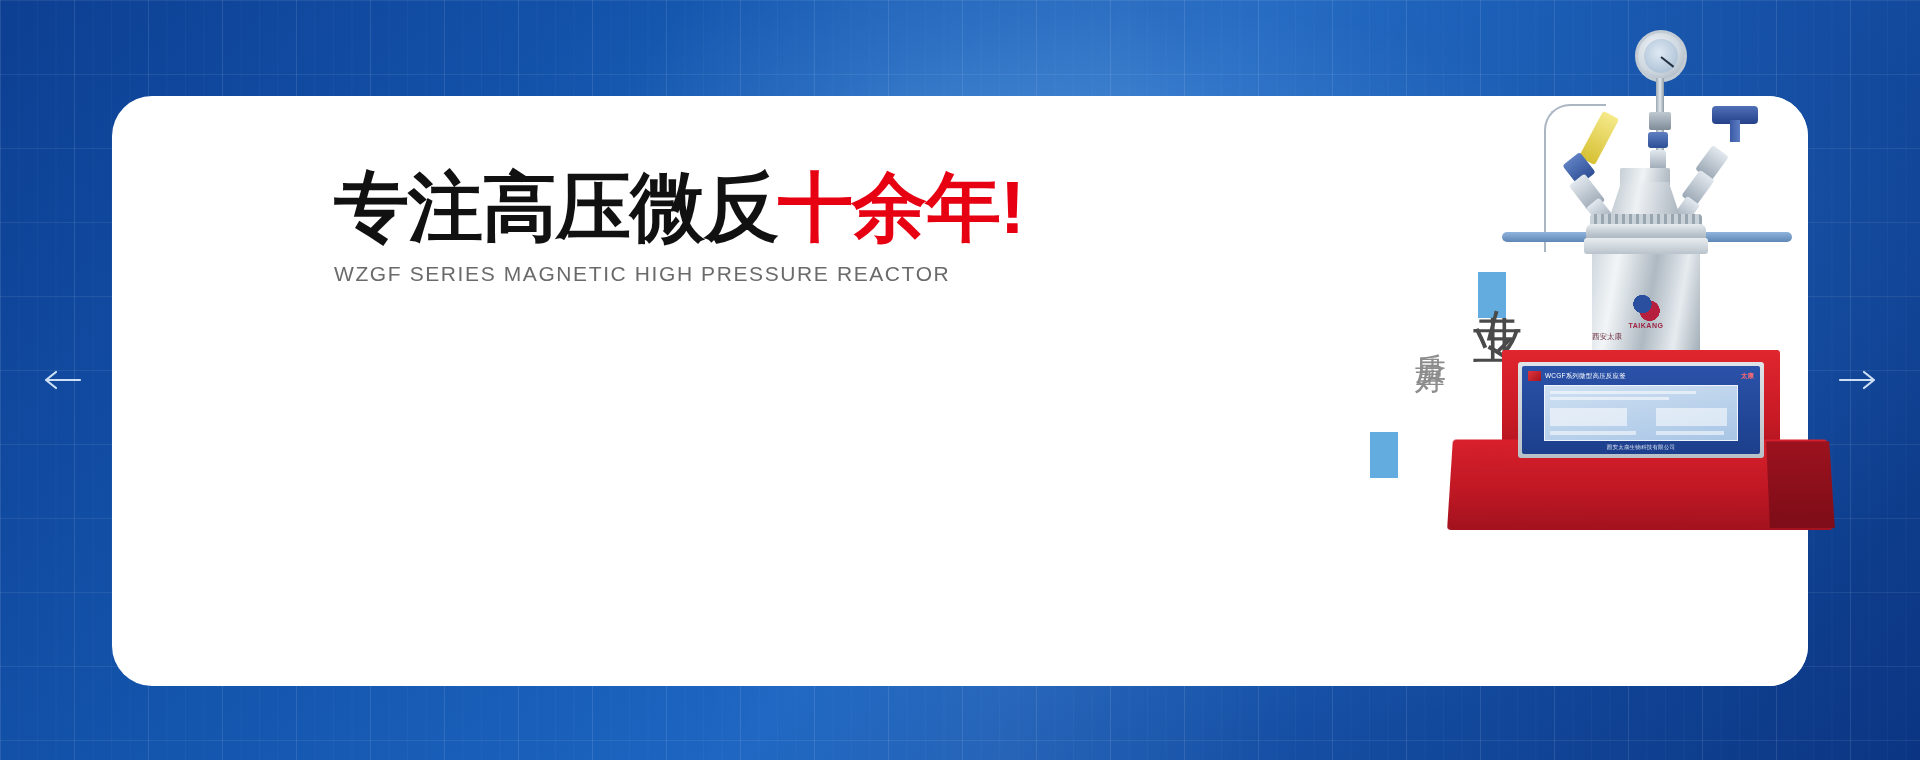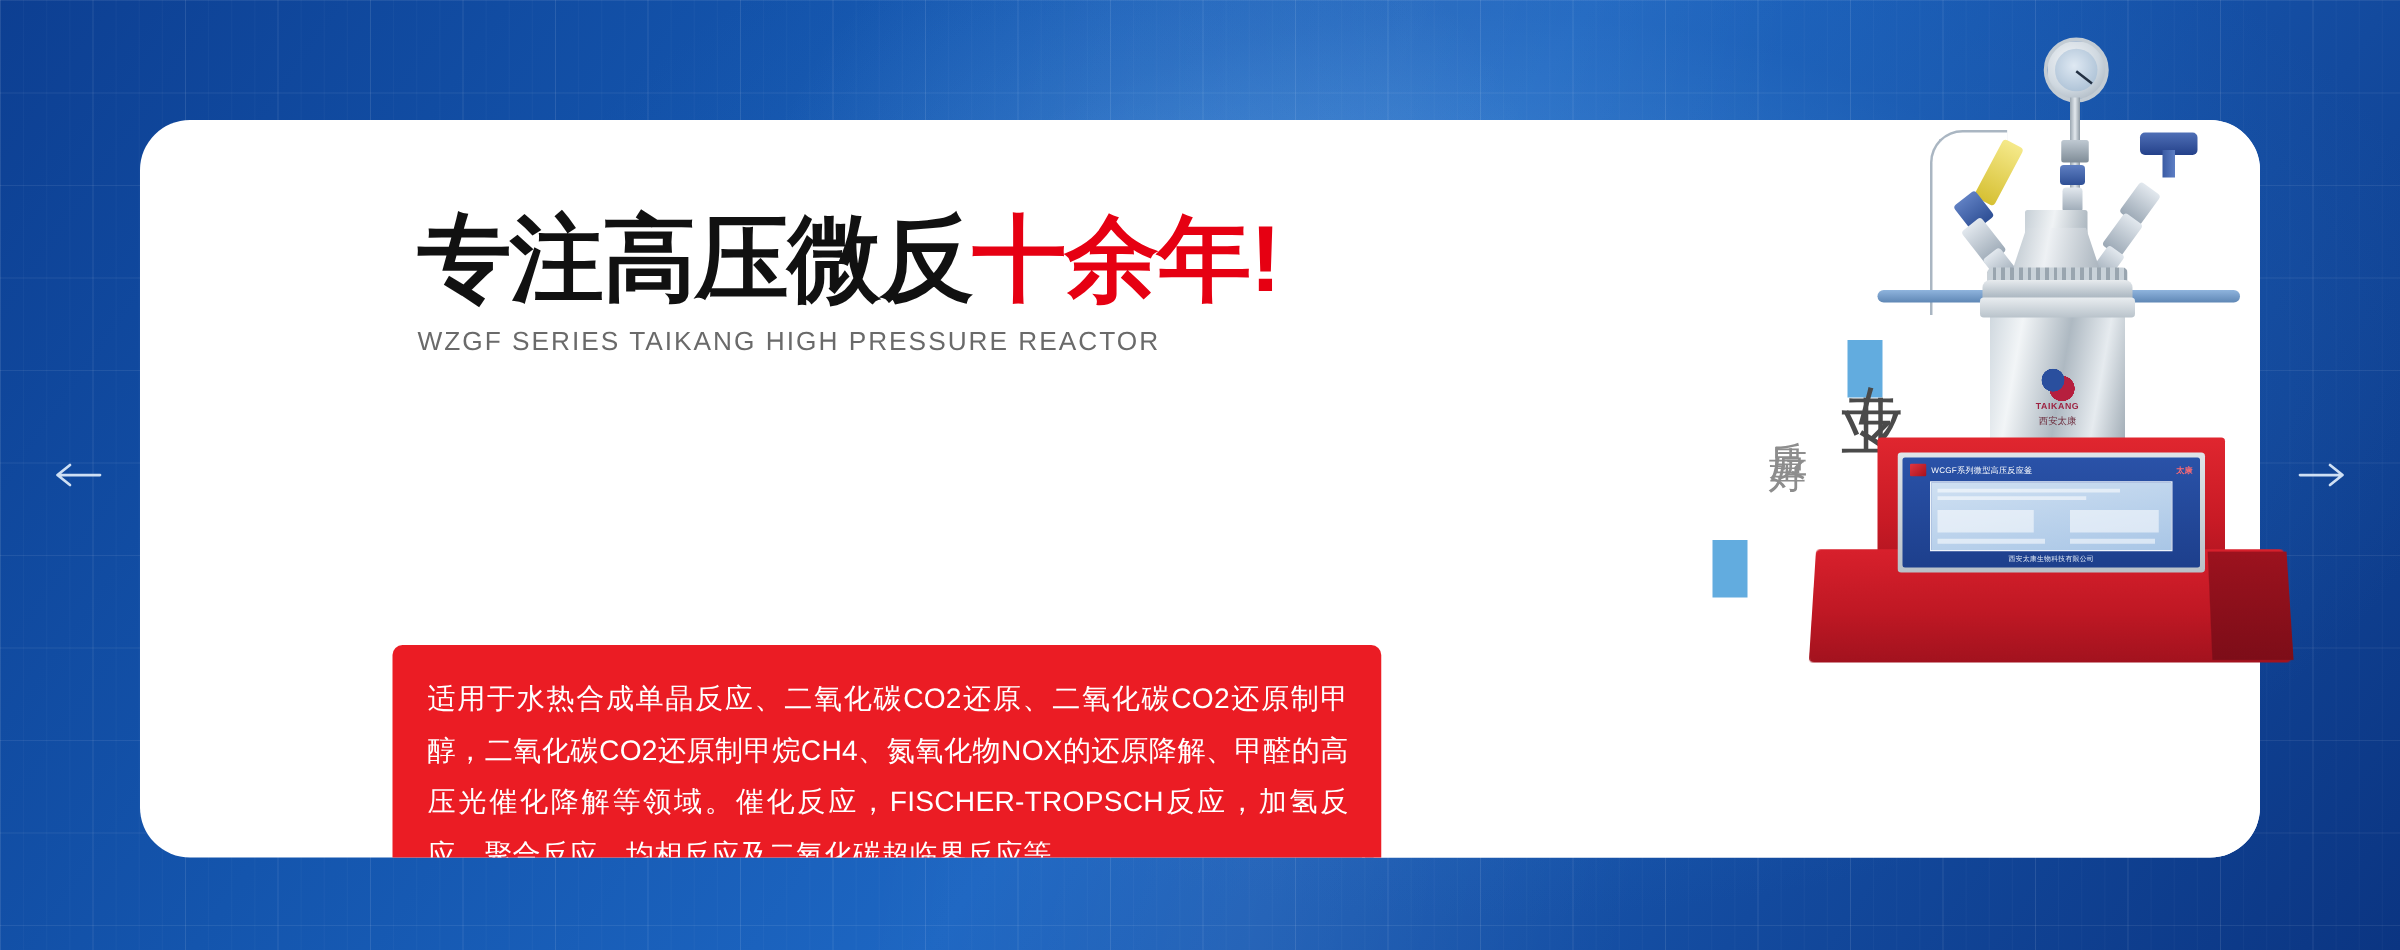--- a/index.html
+++ b/index.html
@@ -189,21 +189,21 @@
     content:""; position:absolute; left:-8px; top:-4px; width:124px; height:16px;
     background:linear-gradient(180deg,#e9edf0,#b9c3cb); border-radius:3px;
   }
   .vessel-logo {
     position:absolute; left:50%; top:52px; transform:translateX(-50%);
     width:30px; height:28px;
     background:radial-gradient(circle at 38% 36%, #2a4f9e 0 35%, transparent 36%),
                radial-gradient(circle at 62% 60%, #b61f3e 0 40%, transparent 41%);
   }
   .vessel-txt1 { position:absolute; left:0; right:0; top:80px; text-align:center; font-size:7px; color:#9d2140; font-weight:bold; letter-spacing:.5px;}
-  .vessel-txt2 { position:absolute; left:0; right:0; top:90px; text-align:center; font-size:7.5px; color:#6c2b3c; }
+  .vessel-txt2 { position:absolute; left:0; right:0; top:90px; font-size:7.5px; color:#6c2b3c; }
   .vessel-slot { position:absolute; left:28px; bottom:2px; width:52px; height:7px; border:1px solid #c3ccd4; border-radius:3px; }
 
   .collar-ring {
     position:absolute; left:146px; top:204px; width:120px; height:26px;
     background:linear-gradient(180deg,#e7ebee 0%,#b4bfc8 45%,#8b97a1 100%);
     border-radius:6px;
   }
   .collar-teeth {
     position:absolute; left:150px; top:194px; width:112px; height:16px;
     background:repeating-linear-gradient(90deg,#c9d2d9 0 4px,#99a5af 4px 7px);
@@ -290,26 +290,23 @@
 </div>
 
 <div class="card">
   <div class="card-arc"></div>
   <div class="card-arc-shadow"></div>
 
   <div class="textblock">
     <div class="headline">
       <span class="hl-black">专注高压微反</span><span class="hl-red">十余年</span><span class="hl-bang">!</span>
     </div>
-    <div class="sub-en">WZGF SERIES TAIKANG HIGH PRESSURE REACTOR</div>
-  </div>
-
-  <div class="redbox">
-    <p>适用于水热合成单晶反应、二氧化碳CO2还原、二氧化碳CO2还原制甲醇，二氧化碳CO2还原制甲烷CH4、氮氧化物NOX的还原降解、甲醛的高压光催化降解等领域。催化反应，FISCHER-TROPSCH反应，加氢反应，聚合反应，均相反应及二氧化碳超临界反应等。</p>
-  </div>
+    <div class="sub-en">WZGF SERIES MAGNETIC HIGH PRESSURE REACTOR</div>
+  </div>
+
 
   <div class="slogan">
     <div class="sq sq-top"></div>
     <div class="sq sq-bot"></div>
     <div class="col-big">专业</div>
     <div class="col-small">质量好</div>
   </div>
 </div>
 
 <div class="product">

